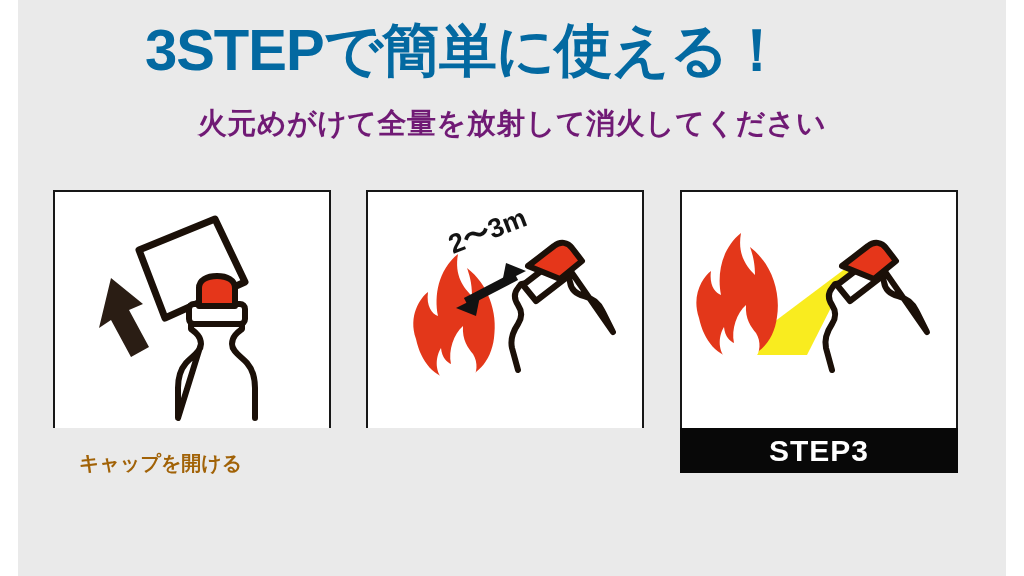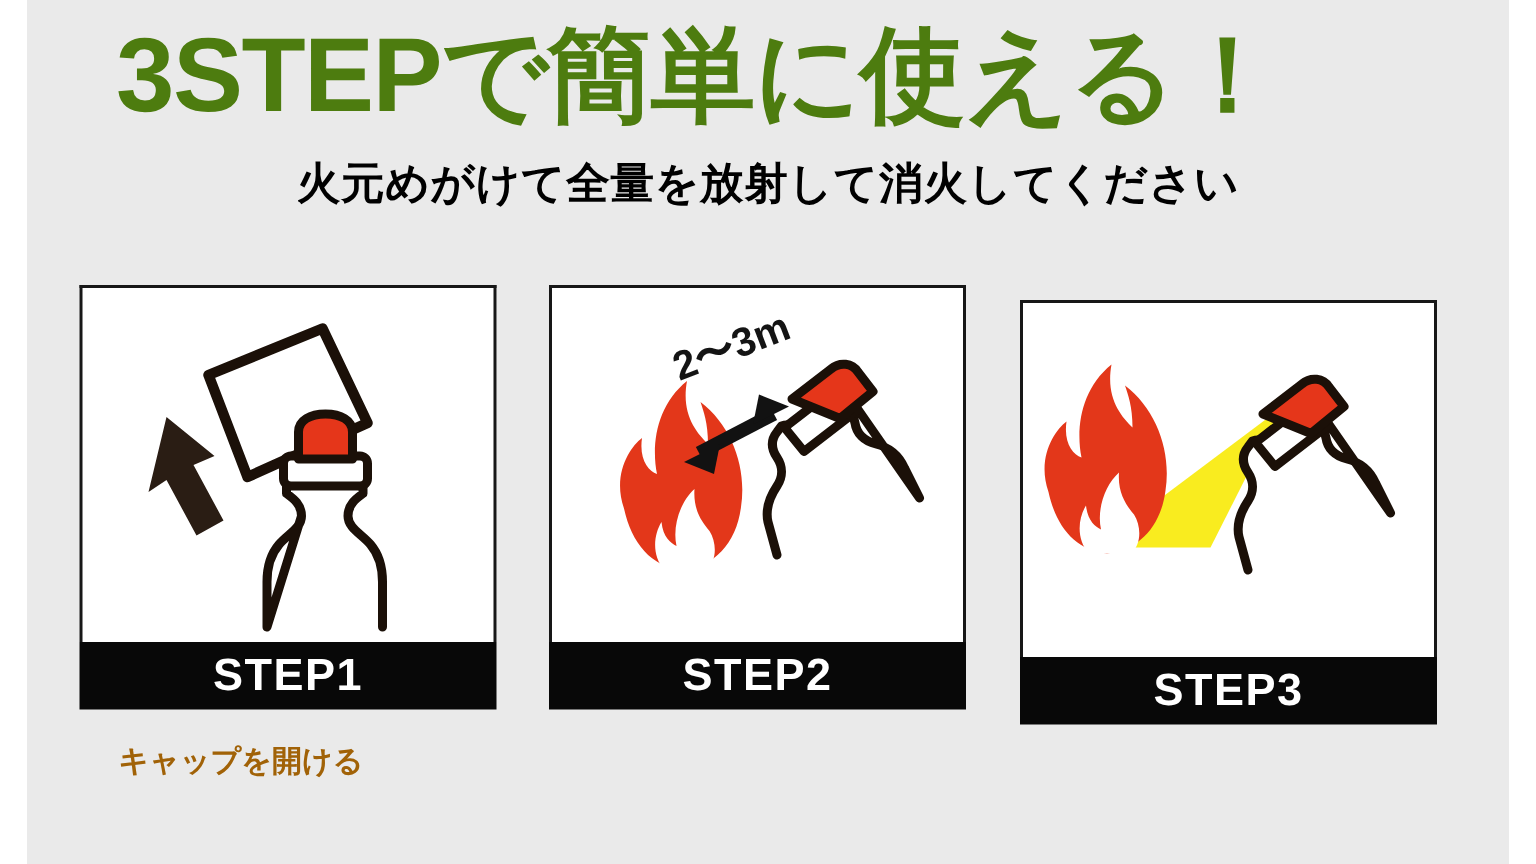--- a/index.html
+++ b/index.html
@@ -31,50 +31,50 @@
     background: #eaeaea;
   }
 
   
   #title {
     position: absolute;
     left: 0;
     top: 13px;
     width: 894px;
     text-align: center;
-    color: #4d7c0f;
-    font-weight: 700;
-    font-size: 70px;
+    color: #0369a1;
+    font-weight: 700;
+    font-size: 58px;
     line-height: 74px;
     letter-spacing: -1px;
     white-space: nowrap;
   }
   #subtitle {
     position: absolute;
     left: 0;
     top: 104px;
     width: 988px;
     text-align: center;
-    color: #000000;
+    color: #701a75;
     font-weight: 700;
     font-size: 29px;
     line-height: 38px;
     letter-spacing: 0.5px;
     white-space: nowrap;
   }
 
   
   .step-card {
     position: absolute;
     top: 190px;
     width: 280px;
   }
   .step-card.c1 { left: 35px; }
   .step-card.c2 { left: 348px; }
-  .step-card.c3 { left: 662px; margin-top: 10px; }
+  .step-card.c3 { left: 662px; }
 
   .art-box {
     position: relative;
     width: 278px;
     height: 238px;
     background: #ffffff;
     border: 2px solid #171717;
     border-bottom: none;
     box-sizing: border-box;
     overflow: hidden;
@@ -137,21 +137,20 @@
                    M123 226
                    L123 196
                    C123 186 125 178 131 171
                    C137 164 146 160 146 152 Z" fill="#ffffff" stroke="#1b1008" stroke-width="6" stroke-linejoin="round" stroke-linecap="round"></path>
 
           <rect x="134" y="112" width="56" height="20" rx="5" fill="#ffffff" stroke="#1b1008" stroke-width="6"></rect>
 
           <path d="M144 114 L144 96 C144 88 152 84 162 84 C172 84 180 88 180 96 L180 114 Z" fill="#e5361a" stroke="#1b1008" stroke-width="6" stroke-linejoin="round"></path>
         </svg>
       </div>
-      <div class="step-bar">STEP1</div>
       <div class="step-caption">キャップを開ける</div>
     </div>
 
     <div class="step-card c2">
       <div class="art-box">
         <svg width="274" height="234" viewBox="0 0 274 234">
 
           <g>
             <path d="M48 147
                      C40 124 52 106 60 100
@@ -189,21 +188,20 @@
                      M245 140
                      L235 120
                      C231 111 224 106 216 104
                      C208 102 203 97 202 90
                      L197 71 Z" fill="#ffffff" stroke="#1b1008" stroke-width="6" stroke-linejoin="round" stroke-linecap="round"></path>
             <path d="M155 93 L190 66 L203 82 L168 109 Z" fill="#ffffff" stroke="#1b1008" stroke-width="6" stroke-linejoin="round"></path>
             <path d="M160 74 L186 54 C192 49 200 50 204 56 L214 69 L192 87 Z" fill="#e5361a" stroke="#1b1008" stroke-width="6" stroke-linejoin="round"></path>
           </g>
         </svg>
       </div>
-      <div class="step-bar">STEP2</div>
     </div>
 
     <div class="step-card c3">
       <div class="art-box">
         <svg width="274" height="234" viewBox="0 0 274 234">
 
           <path d="M172 70 L125 163 L48 163 Z" fill="#f9ec1f"></path>
 
           <g>
             <path d="M17 126

